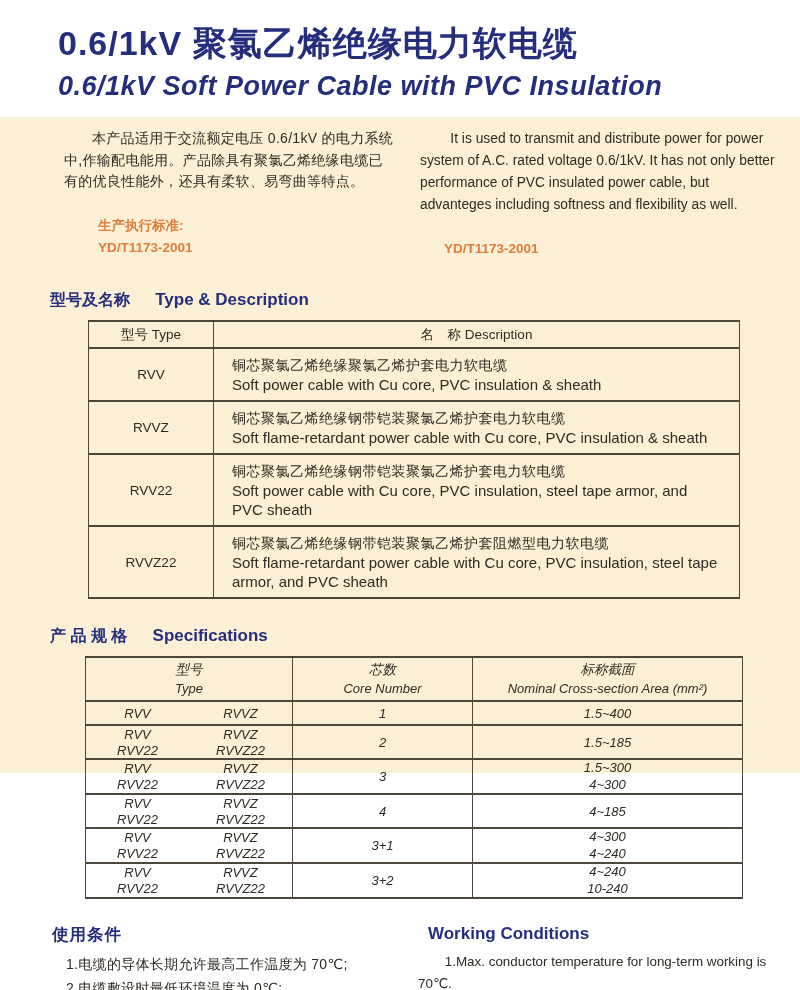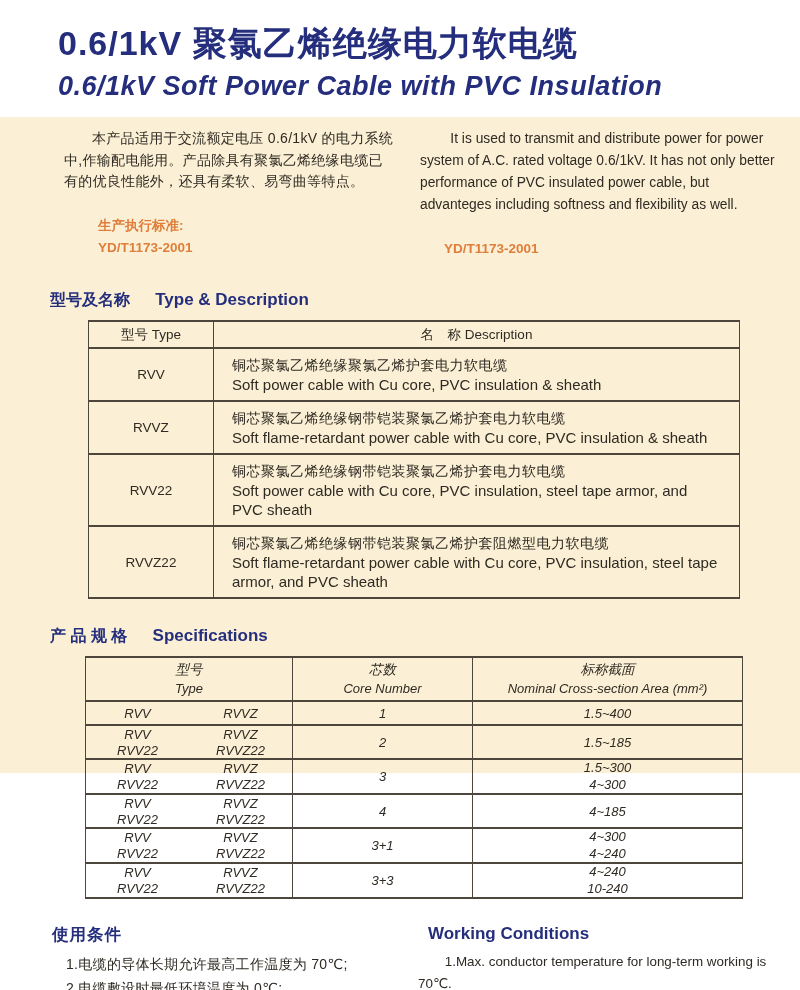--- a/index.html
+++ b/index.html
@@ -247,21 +247,21 @@
         </tr>
         <tr class="r-double">
           <td class="type-cell">
             <div class="type-grid">
               <span>RVV</span>
               <span>RVVZ</span>
               <span>RVV22</span>
               <span>RVVZ22</span>
             </div>
           </td>
-          <td class="core-cell">3+3</td>
+          <td class="core-cell">3+2</td>
           <td class="area-cell">
             <div>4~240</div>
             <div>10-240</div>
           </td>
         </tr>
       </tbody>
     </table>
 
     <section class="conditions">
       <div class="cond-col left">

